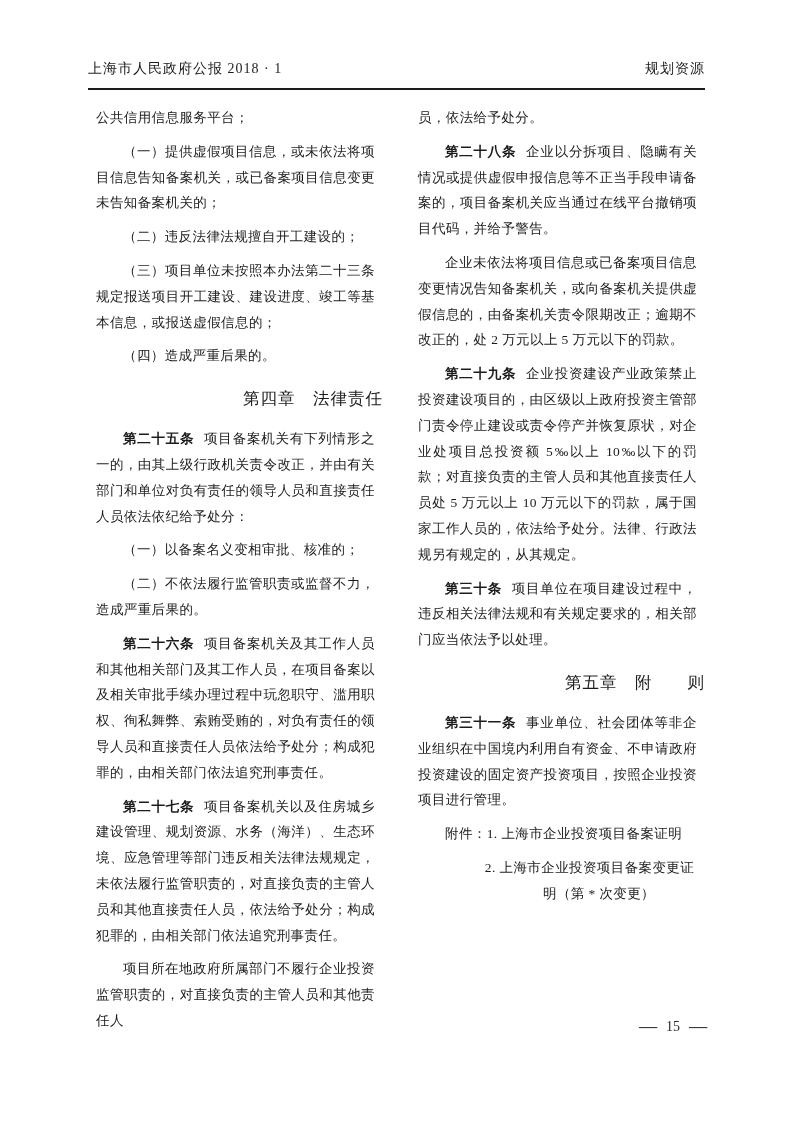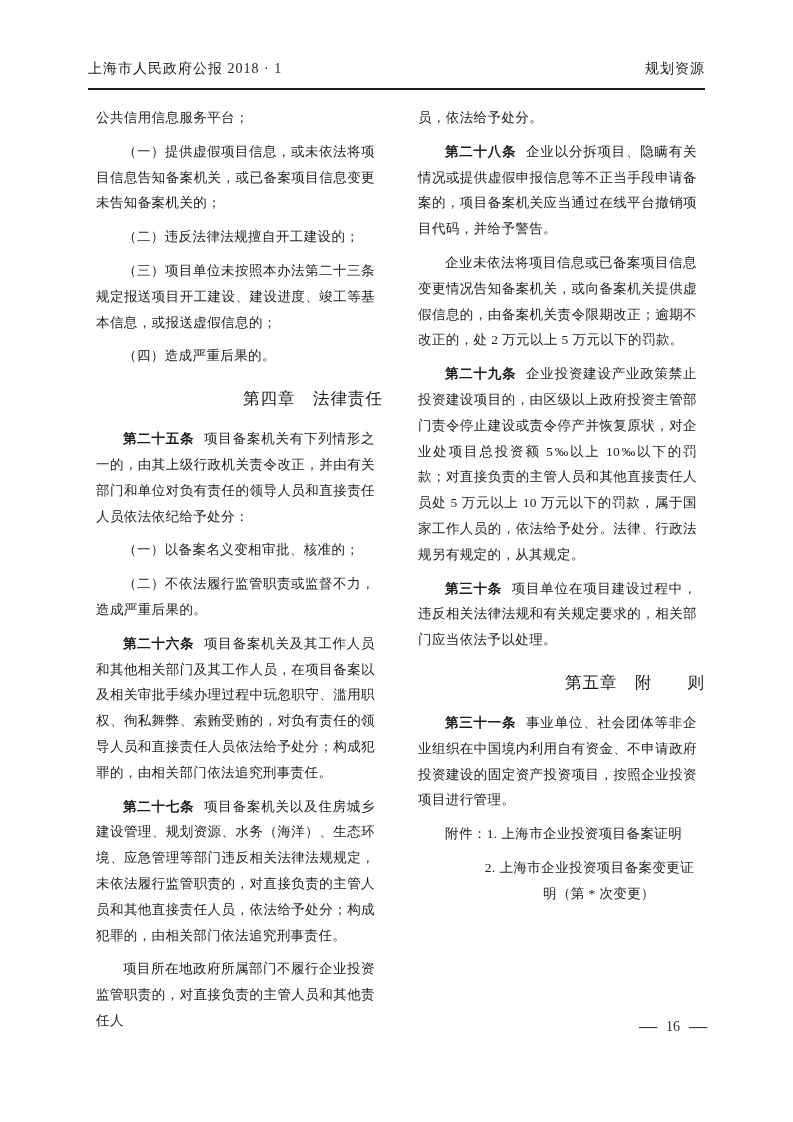--- a/index.html
+++ b/index.html
@@ -91,15 +91,15 @@
     <h2 class="para heading">第五章　附　　则</h2>
     <p class="para article"><span class="lead">第三十一条</span><span>事业单位、社会团体等非企业组织在中国境内利用自有资金、不申请政府投资建设的固定资产投资项目，按照企业投资项目进行管理。</span></p>
     <p class="para indent">附件：1. 上海市企业投资项目备案证明</p>
     <p class="para attach">2. 上海市企业投资项目备案变更证明（第 * 次变更）</p>
   </div>
 
 </main>
 
 <footer class="page-footer">
   <span class="dash">—</span>
-  <span>16</span>
+  <span>15</span>
   <span class="dash">—</span>
 </footer>
 
 </body></html>

